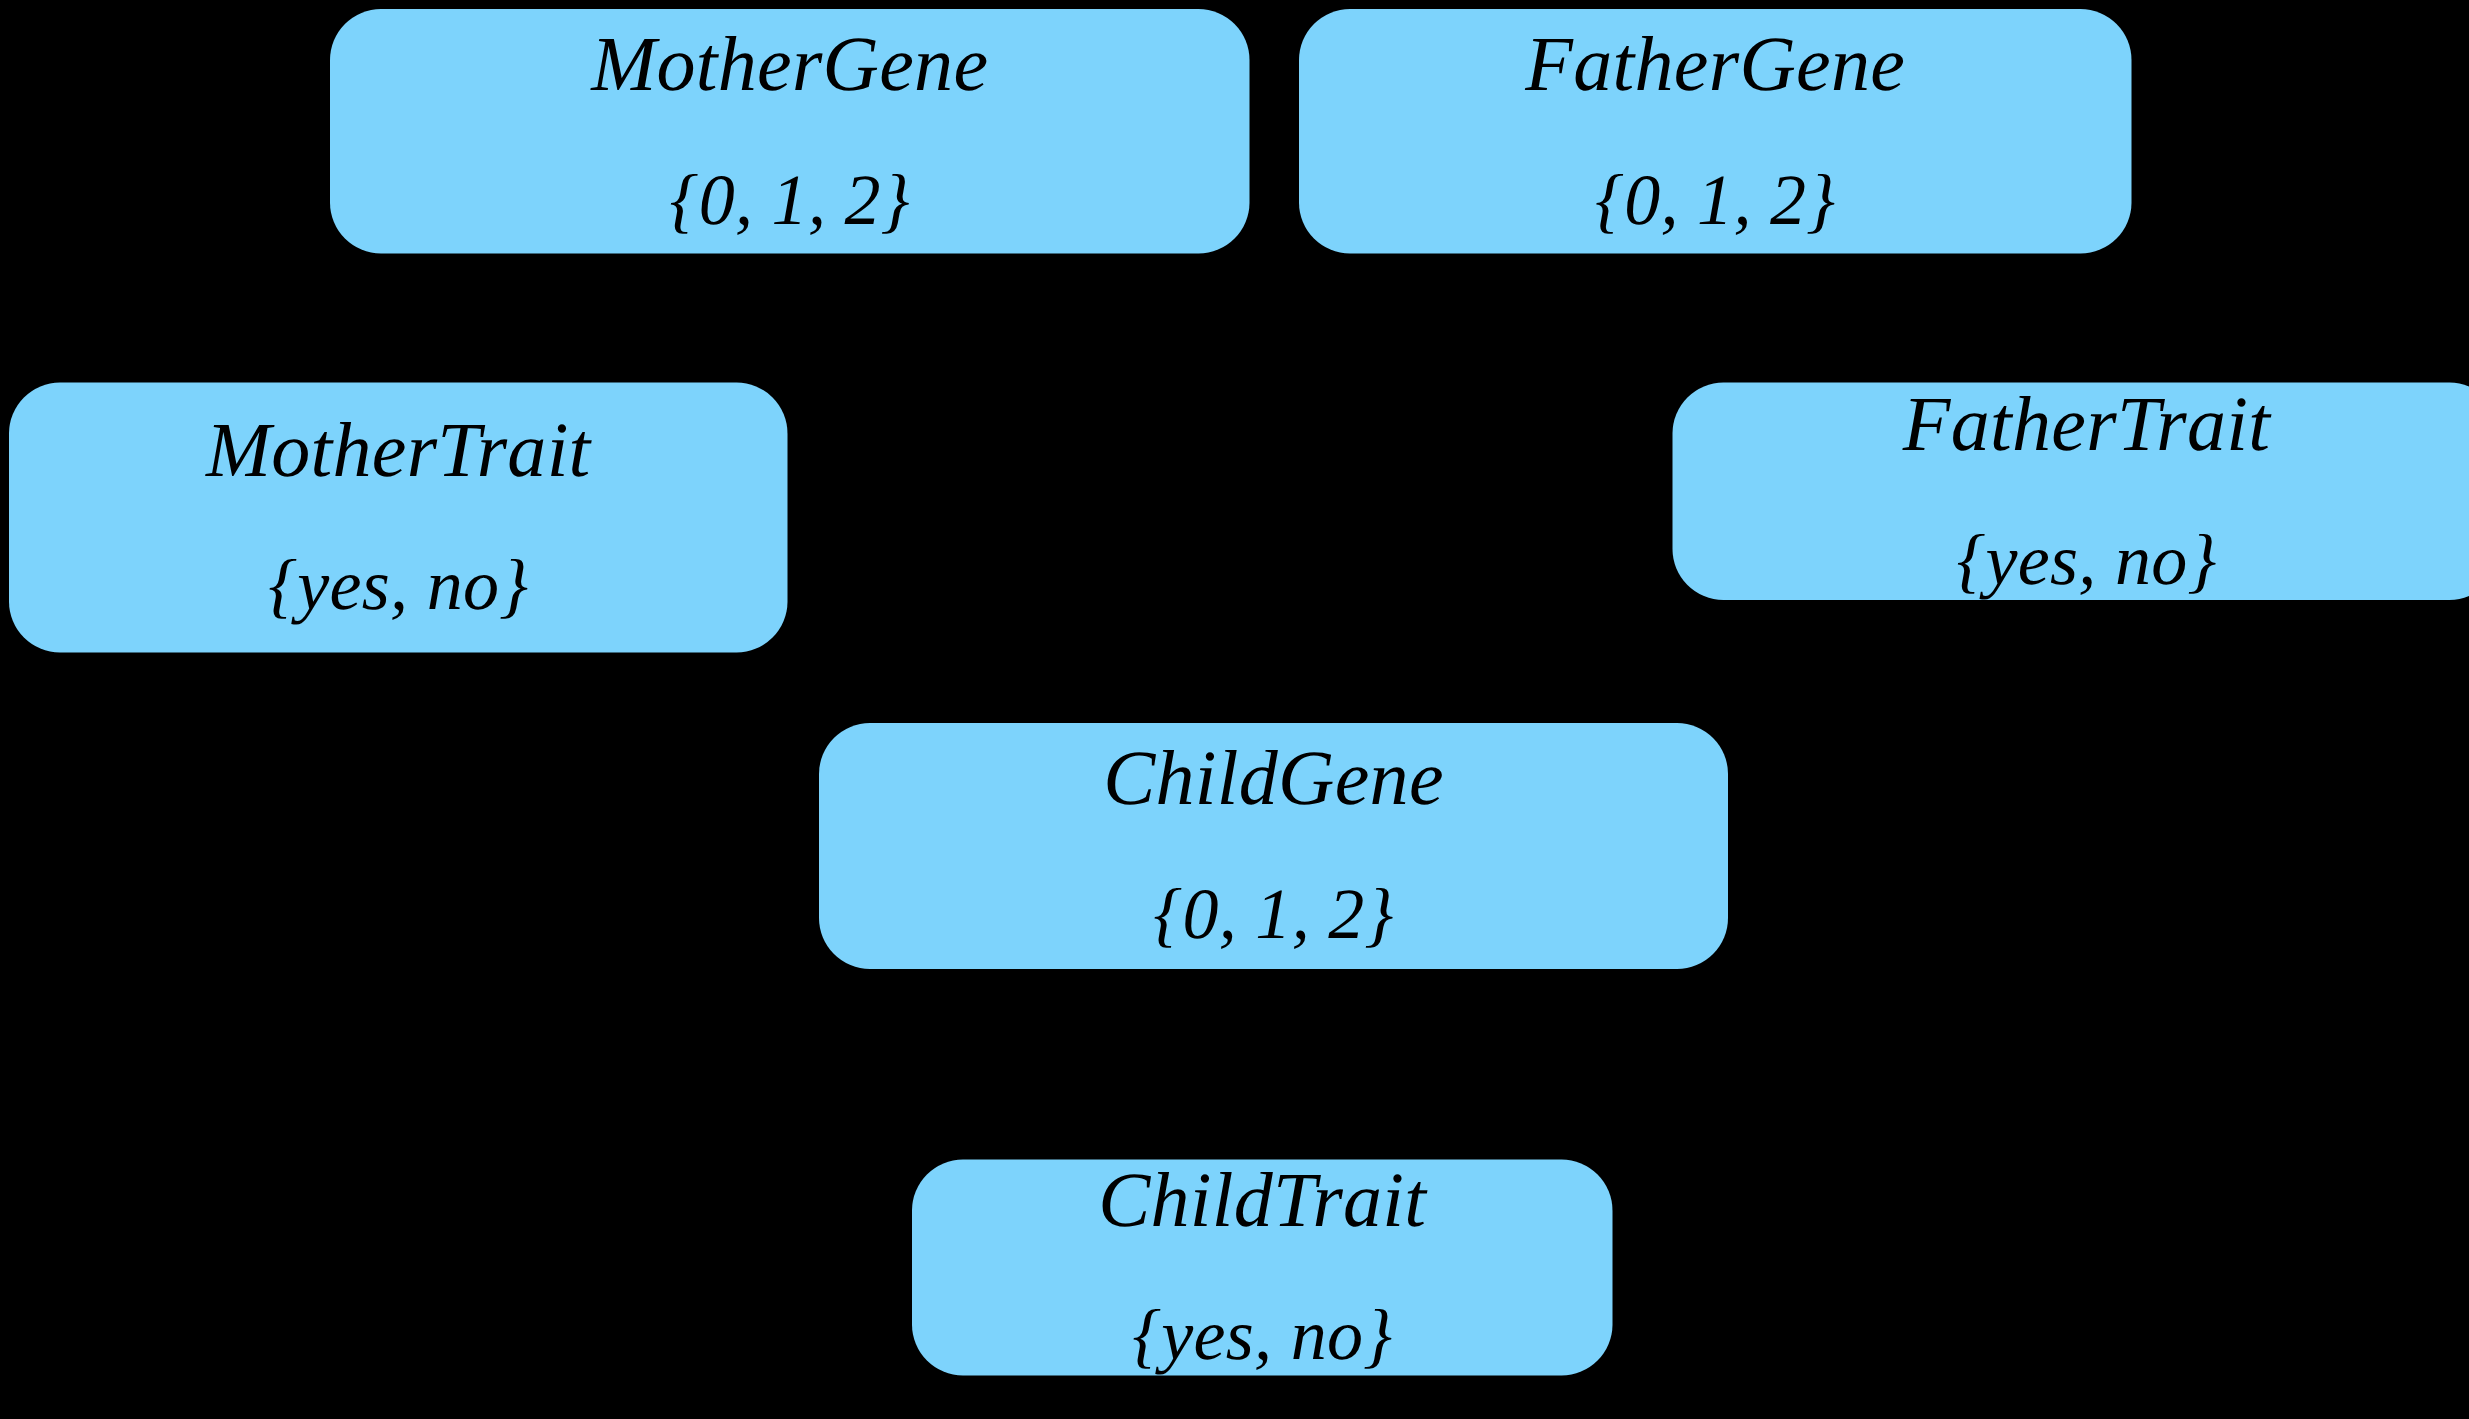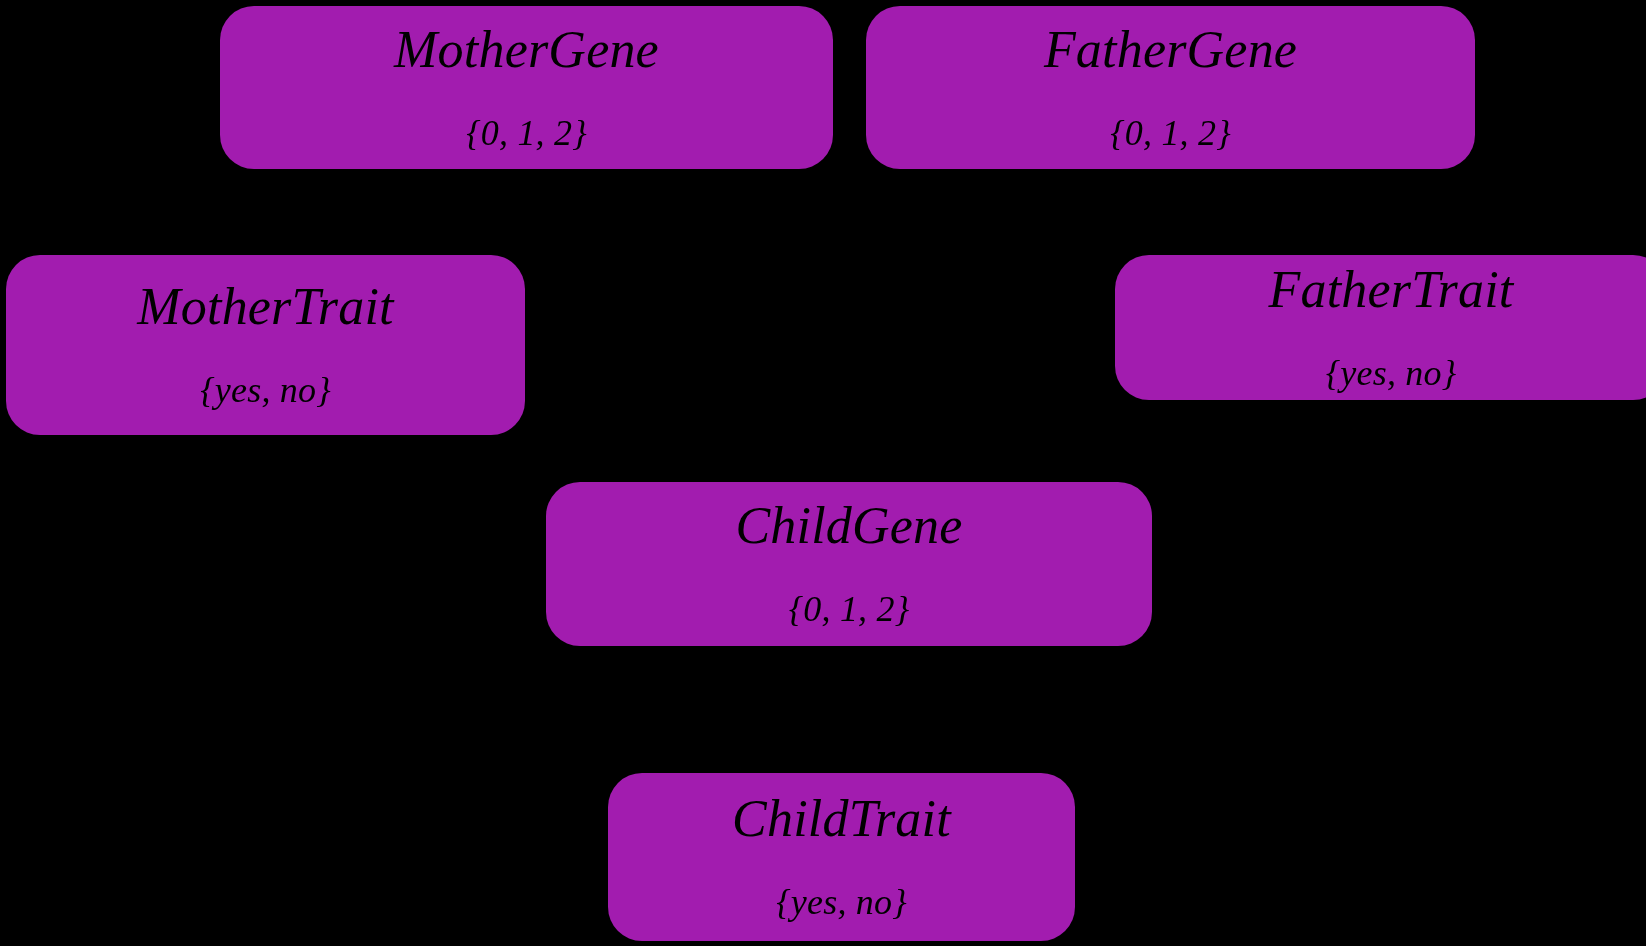--- a/index.html
+++ b/index.html
@@ -11,54 +11,54 @@
   #canvas {
     position: relative;
     width: 1646px;
     height: 946px;
     background: #000000;
     overflow: hidden;
     font-family: "Liberation Serif", "DejaVu Serif", serif;
   }
   .node {
     position: absolute;
-    background: #a21caf;
+    background: #7dd3fc;
     border-radius: 34px;
     display: flex;
     flex-direction: column;
     align-items: center;
     justify-content: center;
     box-sizing: border-box;
     color: #000000;
     line-height: 1.04;
     text-align: center;
     padding: 0 14px;
     gap: 36px;
   }
   .node .name {
     font-style: italic;
     font-size: 52px;
     letter-spacing: 0.2px;
     white-space: nowrap;
   }
   .node .domain {
     font-style: italic;
-    font-size: 36px;
+    font-size: 48px;
     letter-spacing: 0.2px;
     white-space: nowrap;
     margin-top: 2px;
   }
 
   
   #node-mother-gene  { left: 220px;  top: 6px;   width: 613px; height: 163px; }
-  #node-father-gene  { left: 866px;  top: 6px;   width: 609px; height: 163px; }
+  #node-father-gene  { left: 866px;  top: 6px;   width: 555px; height: 163px; }
   #node-mother-trait { left: 6px;    top: 255px; width: 519px; height: 180px; }
   #node-father-trait { left: 1115px; top: 255px; width: 552px; height: 145px; }
   #node-child-gene   { left: 546px;  top: 482px; width: 606px; height: 164px; }
-  #node-child-trait  { left: 608px;  top: 773px; width: 467px; height: 168px; }
+  #node-child-trait  { left: 608px;  top: 773px; width: 467px; height: 144px; }
 </style>
 </head>
 <body>
 
 <div id="canvas">
 
   <div class="node" id="node-mother-gene">
     <span class="name">MotherGene</span>
     <span class="domain">{0, 1, 2}</span>
   </div>

